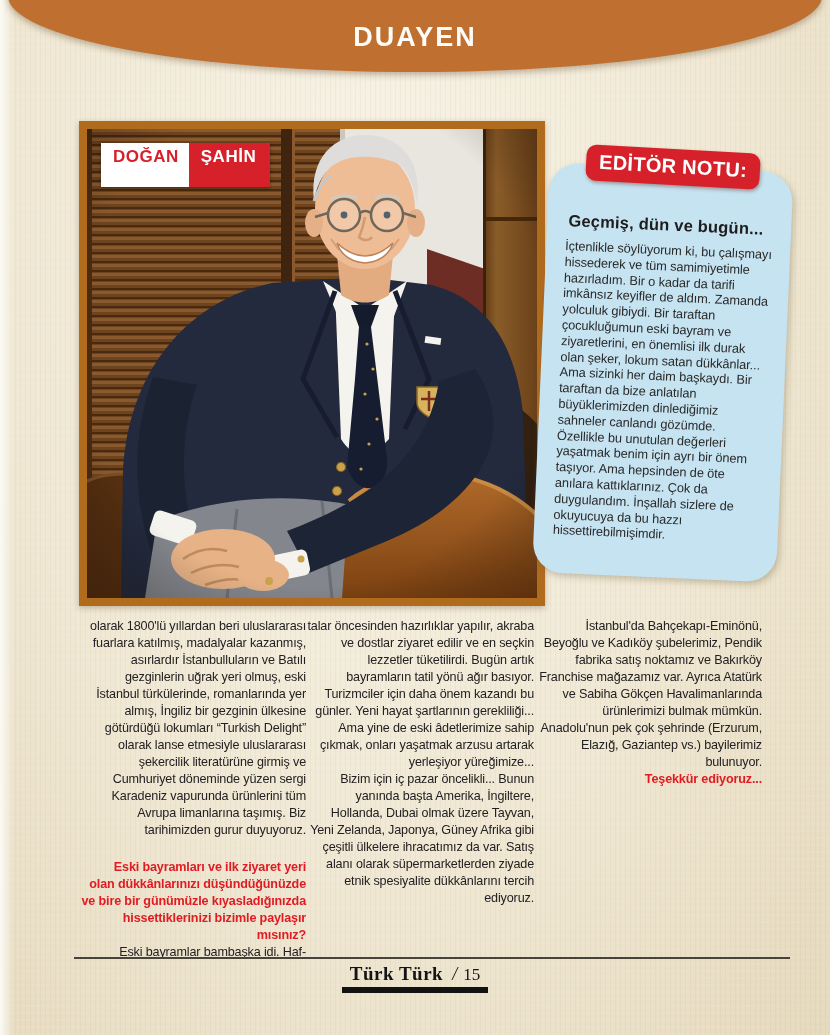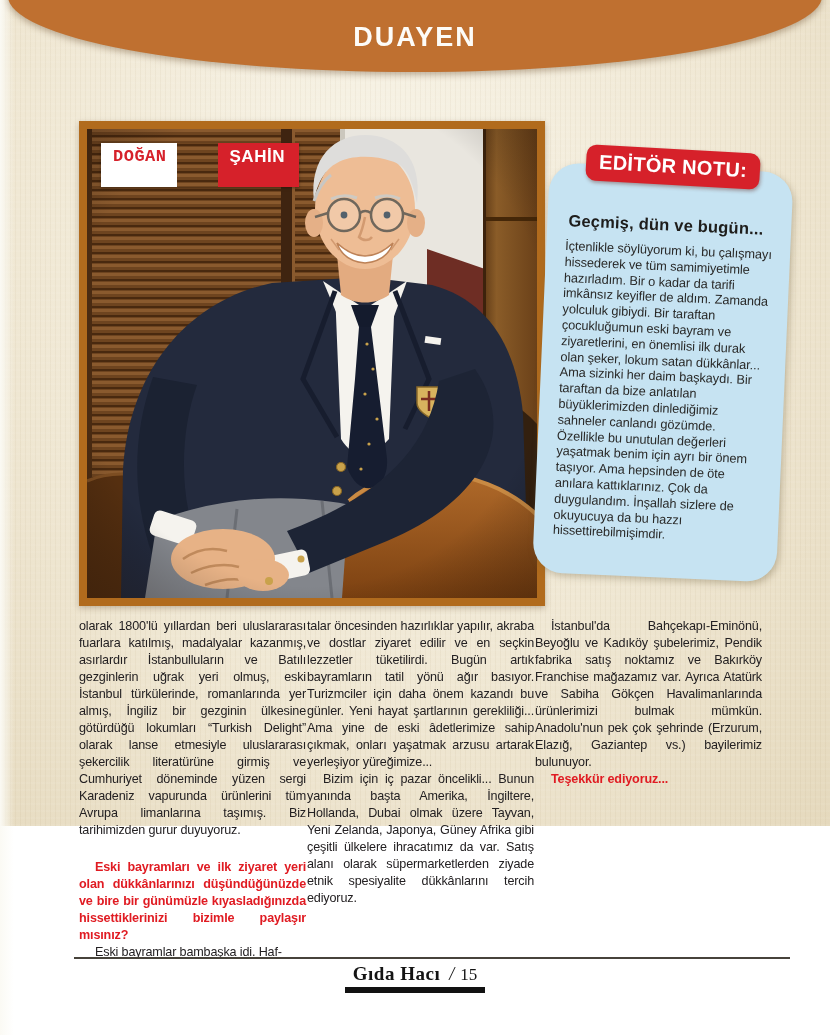--- a/index.html
+++ b/index.html
@@ -1,19 +1,19 @@
 <!DOCTYPE html>
 <html><head>
 <meta charset="utf-8">
 <style>
   html,body{margin:0;padding:0;}
   body{width:830px;height:1035px;overflow:hidden;position:relative;
        font-family:"Liberation Sans", sans-serif;}
 
-  .page{position:absolute;inset:0;width:830px;height:826px;
+  .page{position:absolute;inset:0;width:830px;height:1035px;
     background-color:#efe8d5;
     background-image:
       repeating-linear-gradient(90deg, rgba(150,120,70,0.06) 0 1px, rgba(255,255,255,0) 1px 5px),
       repeating-linear-gradient(0deg, rgba(255,255,255,0.05) 0 2px, rgba(0,0,0,0) 2px 7px),
       radial-gradient(ellipse at 45% 25%, #f8f4e8 0%, #f0e8d4 55%, #e5d9bd 100%);
   }
   .edge-light{position:absolute;left:0;top:0;width:14px;height:1035px;
     background:linear-gradient(90deg,#fbfaf4,rgba(251,250,244,0));}
 
   
@@ -25,41 +25,41 @@
 
   
   .portrait-frame{position:absolute;left:79px;top:121px;width:450px;height:469px;
     border:8px solid #b16b1d;background:#6e441f;
     box-shadow:0 2px 6px rgba(80,50,20,0.3);}
   .portrait-frame svg{display:block;}
 
   .name-tag{position:absolute;left:101px;top:143px;display:flex;z-index:5;
     font-weight:bold;font-size:17px;letter-spacing:0.5px;
     box-shadow:0 1px 3px rgba(0,0,0,0.35);}
-  .name-first{background:#ffffff;color:#d6212a;padding:4px 10px 4px 12px;font-family:Liberation Mono, monospace;}
-  .name-last{background:#d6212a;color:#ffffff;padding:4px 14px 20px 12px;margin-left:41px;}
+  .name-first{background:#ffffff;color:#d6212a;padding:4px 10px 4px 12px;}
+  .name-last{background:#d6212a;color:#ffffff;padding:4px 14px 20px 12px;}
 
   
   .note-card{position:absolute;left:549px;top:164px;width:244px;height:410px;
     background:#c6e3f2;border-radius:30px;
     transform:rotate(2.5deg);transform-origin:40px 20px;
     box-shadow:2px 3px 7px rgba(110,95,60,0.35);
     padding:48px 17px 14px 19px;box-sizing:border-box;overflow:hidden;z-index:3;}
   .note-badge{position:absolute;left:586px;top:149px;z-index:4;
     background:#d6212a;color:#ffffff;border-radius:10px;
     padding:6px 13px 7px 13px;font-weight:bold;font-size:20px;letter-spacing:0.3px;
     transform:rotate(3.2deg);box-shadow:1px 2px 4px rgba(90,30,20,0.4);}
   .note-title{font-weight:bold;font-size:16.5px;color:#1e1d1b;margin:0 0 8px 2px;letter-spacing:0.2px;}
   .note-body{font-size:12.8px;line-height:15.8px;color:#2a2a29;letter-spacing:-0.1px;}
 
   
   .columns{position:absolute;left:79px;top:618px;width:701px;display:flex;gap:1px;}
   .col{width:227px;min-width:227px;font-size:12.6px;line-height:17px;
     color:#232022;text-align:justify;letter-spacing:-0.15px;}
-  .col p{margin:0;}
+  .col p{margin:0;text-align:right;}
   .blk-body{text-indent:0;}
   .blk-indent{text-indent:16px;}
   .blk-question{color:#e01b22;font-weight:bold;text-indent:16px;margin-top:20px !important;}
   .blk-question-first{color:#e01b22;font-weight:bold;text-indent:16px;}
   .blk-closing{color:#e01b22;font-weight:bold;text-indent:16px;text-align:left;}
 
   
   .footer-rule{position:absolute;left:74px;top:957px;width:716px;height:2px;background:#47433b;}
   .footer{position:absolute;left:0;right:0;top:962px;text-align:center;}
   .footer-inner{display:inline-block;border-bottom:6px solid #121212;padding:1px 8px 2px 8px;
@@ -206,18 +206,18 @@
     </div>
     <div class="col">
       <p class="blk-indent">İstanbul'da Bahçekapı-Eminönü, Beyoğlu ve Kadıköy şubelerimiz, Pendik fabrika satış noktamız ve Bakırköy Franchise mağazamız var. Ayrıca Atatürk ve Sabiha Gökçen Havalimanlarında ürünlerimizi bulmak mümkün. Anadolu'nun pek çok şehrinde (Erzurum, Elazığ, Gaziantep vs.) bayilerimiz bulunuyor.</p>
       <p class="blk-closing">Teşekkür ediyoruz...</p>
     </div>
   </div>
 
   <div class="footer-rule"></div>
   <div class="footer">
     <span class="footer-inner">
-      <span class="mag-name">Gıda Hacı</span>
+      <span class="mag-name">Türk Türk</span>
       <span class="mag-sep">/</span>
       <span class="mag-page">15</span>
     </span>
   </div>
 </div>
 
 </body></html>

